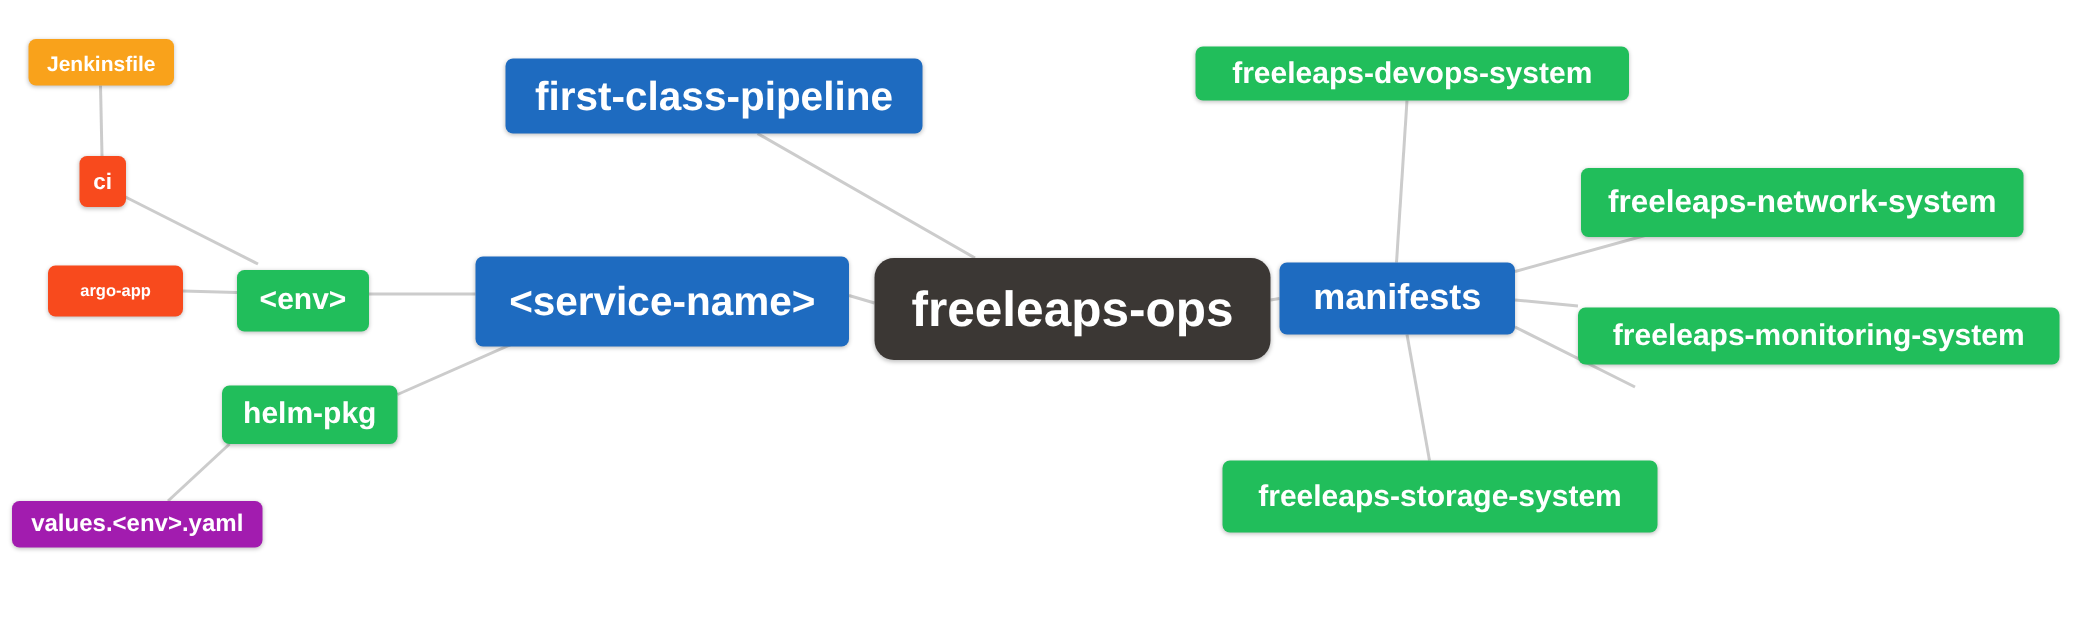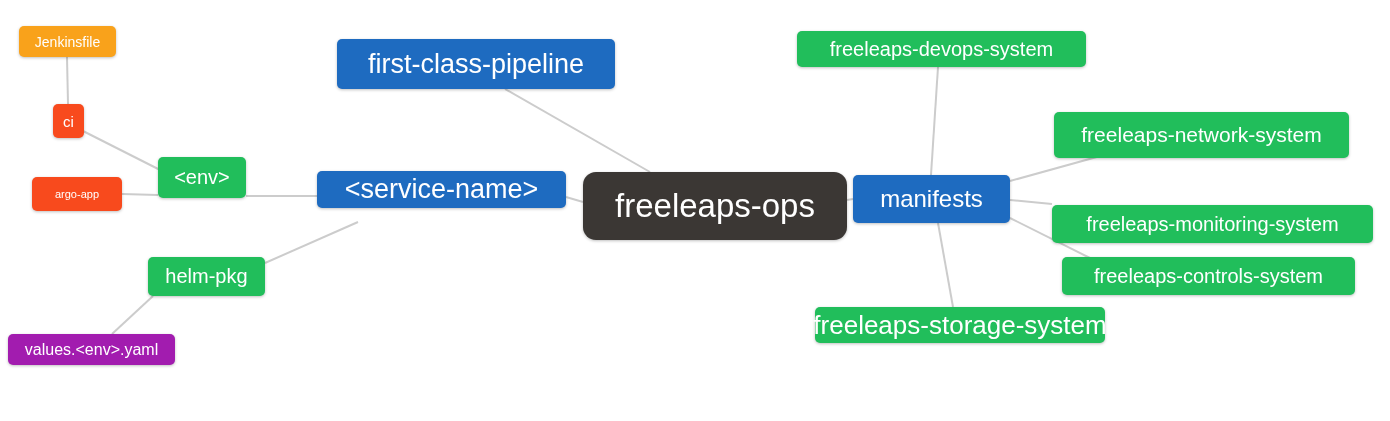--- a/index.html
+++ b/index.html
@@ -29,20 +29,21 @@
     display: flex;
     align-items: center;
     justify-content: center;
     color: #ffffff;
     border-radius: 5px;
     box-shadow: 0 1px 3px rgba(0,0,0,0.25);
     white-space: nowrap;
     box-sizing: border-box;
     cursor: pointer;
     user-select: none;
+    font-weight: bold;
   }
 </style>
 </head>
 <body>
 
 <div class="canvas">
   <svg class="edges" xmlns="http://www.w3.org/2000/svg" viewBox="0 0 1390 421">
       <line x1="67" y1="57" x2="68" y2="104" stroke="#CCCCCC" stroke-width="2"></line>
       <line x1="83" y1="131" x2="172" y2="176" stroke="#CCCCCC" stroke-width="2"></line>
       <line x1="122" y1="194" x2="158" y2="195" stroke="#CCCCCC" stroke-width="2"></line>
@@ -55,25 +56,24 @@
       <line x1="931" y1="175" x2="938" y2="67" stroke="#CCCCCC" stroke-width="2"></line>
       <line x1="1010" y1="181" x2="1122" y2="150" stroke="#CCCCCC" stroke-width="2"></line>
       <line x1="1010" y1="200" x2="1052" y2="204" stroke="#CCCCCC" stroke-width="2"></line>
       <line x1="1010" y1="218" x2="1090" y2="258" stroke="#CCCCCC" stroke-width="2"></line>
       <line x1="938" y1="223" x2="953" y2="307" stroke="#CCCCCC" stroke-width="2"></line>
     </svg>
 
 <div class="node" style="left: 19px; top: 26px; width: 97px; height: 31px; font-size: 14px; background: rgb(249, 162, 27); color: rgb(255, 255, 255);">Jenkinsfile</div>
     <div class="node" style="left: 53px; top: 104px; width: 31px; height: 34px; font-size: 15px; background: rgb(248, 74, 29); color: rgb(255, 255, 255);">ci</div>
     <div class="node" style="left: 32px; top: 177px; width: 90px; height: 34px; font-size: 11px; background: rgb(248, 74, 29); color: rgb(255, 255, 255);">argo-app</div>
-    <div class="node" style="left: 158px; top: 157px; width: 88px; height: 41px; font-size: 20px; background: rgb(33, 190, 91); color: rgb(255, 255, 255);">&lt;env&gt;</div>
+    <div class="node" style="left: 158px; top: 180px; width: 88px; height: 41px; font-size: 20px; background: rgb(33, 190, 91); color: rgb(255, 255, 255);">&lt;env&gt;</div>
     <div class="node" style="left: 148px; top: 257px; width: 117px; height: 39px; font-size: 20px; background: rgb(33, 190, 91); color: rgb(255, 255, 255);">helm-pkg</div>
     <div class="node" style="left: 8px; top: 334px; width: 167px; height: 31px; font-size: 16px; background: #a21caf; color: rgb(255, 255, 255);">values.&lt;env&gt;.yaml</div>
     <div class="node" style="left: 313px; top: 39px; width: 278px; height: 50px; font-size: 27px; background: rgb(30, 107, 192); color: rgb(255, 255, 255); margin-left: 24px;">first-class-pipeline</div>
-    <div class="node" style="left: 317px; top: 171px; width: 249px; height: 37px; font-size: 27px; background: rgb(30, 107, 192); color: rgb(255, 255, 255);">&lt;service-name&gt;</div>
+    <div class="node" style="left: 317px; top: 171px; width: 249px; height: 60px; font-size: 27px; background: rgb(30, 107, 192); color: rgb(255, 255, 255);">&lt;service-name&gt;</div>
     <div class="node" style="left: 583px; top: 172px; width: 264px; height: 68px; font-size: 33px; background: rgb(59, 55, 52); color: rgb(255, 255, 255); border-radius: 13px;">freeleaps-ops</div>
     <div class="node" style="left: 853px; top: 175px; width: 157px; height: 48px; font-size: 24px; background: rgb(30, 107, 192); color: rgb(255, 255, 255);">manifests</div>
     <div class="node" style="left: 797px; top: 31px; width: 289px; height: 36px; font-size: 20px; background: rgb(33, 190, 91); color: rgb(255, 255, 255);">freeleaps-devops-system</div>
     <div class="node" style="left: 1054px; top: 112px; width: 295px; height: 46px; font-size: 21px; background: rgb(33, 190, 91); color: rgb(255, 255, 255);">freeleaps-network-system</div>
     <div class="node" style="left: 1052px; top: 185px; width: 321px; height: 38px; font-size: 20px; background: rgb(33, 190, 91); color: rgb(255, 255, 255); margin-top: 20px;">freeleaps-monitoring-system</div>
-    <div class="node" style="left: 1062px; top: 257px; width: 293px; height: 38px; font-size: 20px; background: rgb(33, 190, 91); color: rgb(255, 255, 255);">freeleaps-controls-system</div>
-    <div class="node" style="left: 815px; top: 307px; width: 290px; height: 36px; font-size: 26px; background: rgb(33, 190, 91); color: rgb(255, 255, 255);">freeleaps-storage-system</div>
+    <div class="node" style="left: 815px; top: 307px; width: 290px; height: 48px; font-size: 20px; background: rgb(33, 190, 91); color: rgb(255, 255, 255);">freeleaps-storage-system</div>
   </div>
 
 </body></html>

